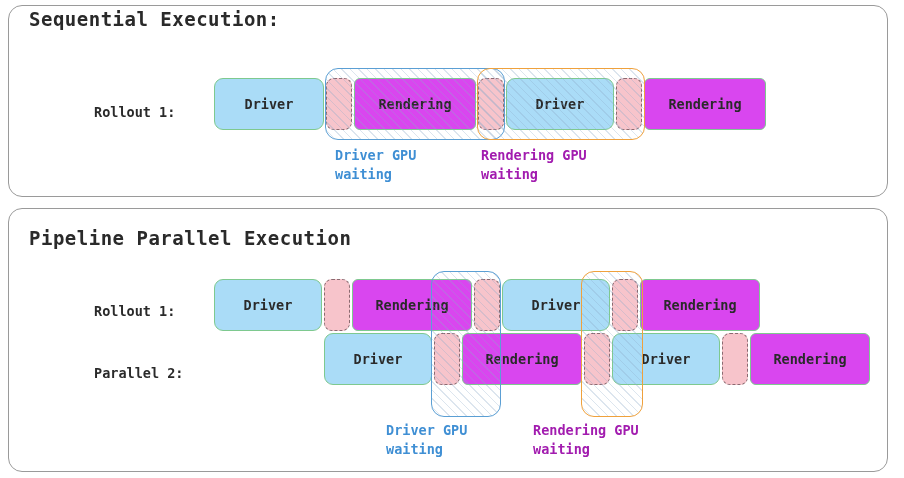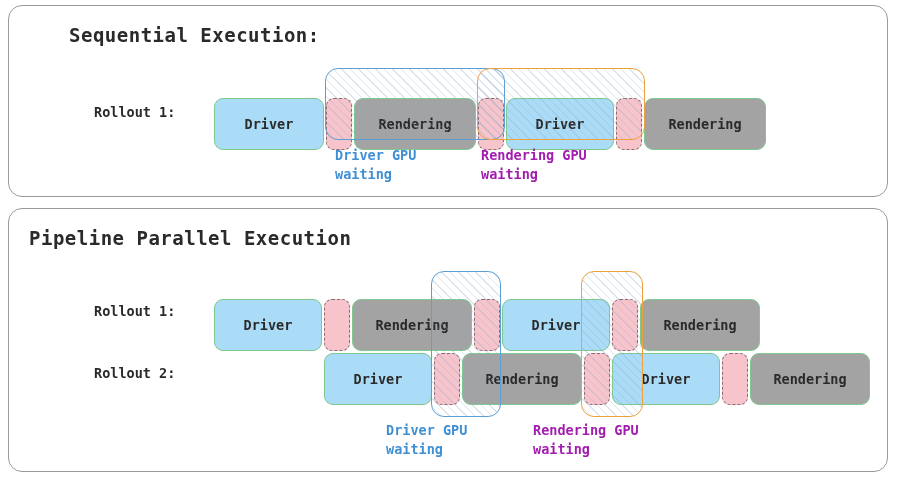--- a/index.html
+++ b/index.html
@@ -25,21 +25,21 @@
 
   .panel-title{
     position:absolute;
     left:20px;
     font-size:19px;
     font-weight:700;
     letter-spacing:0.5px;
     color:#2a2a2a;
     white-space:nowrap;
   }
-  #panel-sequential .panel-title{top:18px;margin-left:40px;}
+  #panel-sequential .panel-title{top:2px;}
   #panel-pipeline .panel-title{top:18px;}
 
   .row-label{
     position:absolute;
     font-size:13.5px;
     font-weight:700;
     color:#2a2a2a;
     white-space:nowrap;
     text-align:left;
   }
@@ -51,24 +51,23 @@
     border-radius:9px;
     border:1px solid #7ec98f;
     display:flex;
     align-items:center;
     justify-content:center;
     font-size:13.5px;
     font-weight:700;
     color:#2a2a2a;
     white-space:nowrap;
     z-index:3;
-    margin-top:20px;
   }
   .blk.driver{background:#aadcf7;border-color:#7ec98f;}
-  .blk.render{background:#a3a3a3;border-color:#7ec98f;}
+  .blk.render{background:#d946ef;border-color:#7ec98f;border-radius:6px;}
   .blk.gap{
     background:#f7c4cb;
     border:1px dashed #8a6a70;
     border-radius:8px;
   }
 
   
   .hl{
     position:absolute;
     box-sizing:border-box;
@@ -122,21 +121,21 @@
 
     <div class="cap orange" style="left:472px;top:140px;width:160px;"><span>Rendering GPU</span><br><span>waiting</span></div>
   </div>
 
   <div class="panel" id="panel-pipeline">
 
     <div class="panel-title">Pipeline Parallel Execution</div>
 
     <div class="row-label" style="left:85px;top:94px;width:105px;">Rollout 1:</div>
 
-    <div class="row-label" style="left:85px;top:156px;width:105px;">Rollout 2:</div>
+    <div class="row-label" style="left:85px;top:156px;width:105px;">Parallel 2:</div>
 
     <div class="blk driver" style="left:205px;top:70px;width:108px;height:52px;">Driver</div>
     <div class="blk gap" style="left:315px;top:70px;width:26px;height:52px;"></div>
     <div class="blk render" style="left:343px;top:70px;width:120px;height:52px;">Rendering</div>
     <div class="blk gap" style="left:465px;top:70px;width:26px;height:52px;"></div>
     <div class="blk driver" style="left:493px;top:70px;width:108px;height:52px;">Driver</div>
     <div class="blk gap" style="left:603px;top:70px;width:26px;height:52px;"></div>
     <div class="blk render" style="left:631px;top:70px;width:120px;height:52px;">Rendering</div>
 
     <div class="blk driver" style="left:315px;top:124px;width:108px;height:52px;">Driver</div>

